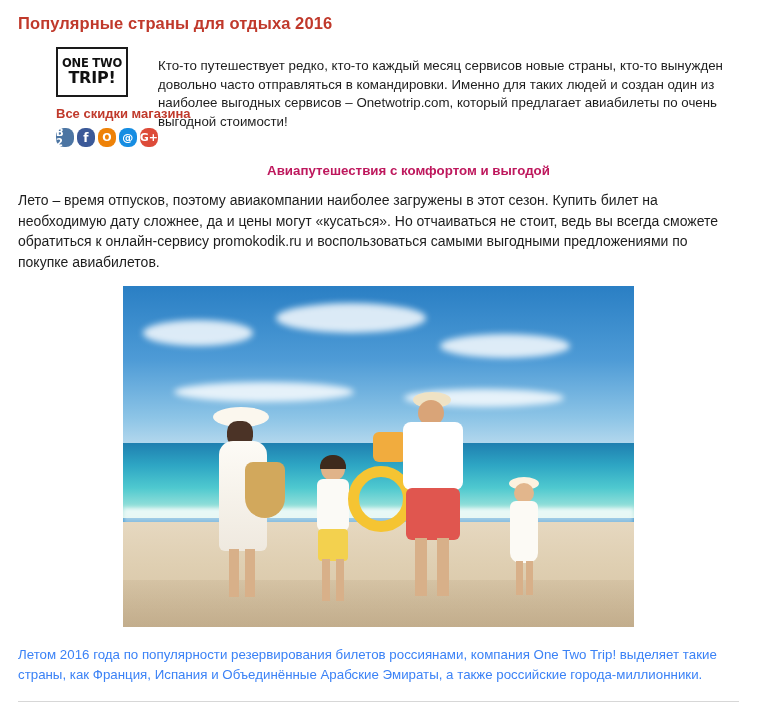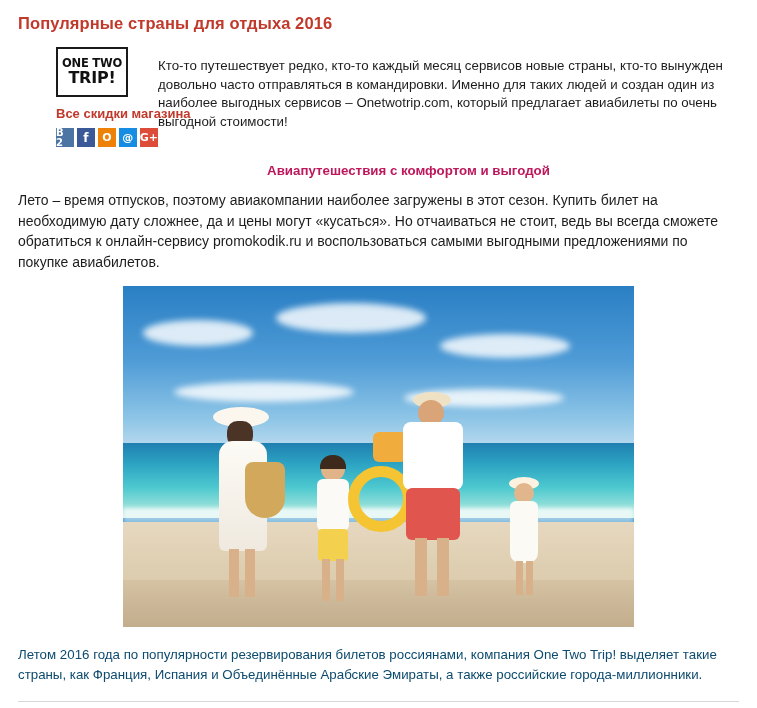--- a/index.html
+++ b/index.html
@@ -72,21 +72,21 @@
     white-space: nowrap;
     cursor: pointer;
   }
   .social-row {
     display: flex;
     gap: 3px;
   }
   .social {
     width: 19px;
     height: 19px;
-    border-radius: 0;
+    border-radius: 8px;
     color: #ffffff;
     font-family: "DejaVu Sans", sans-serif;
     font-size: 12px;
     font-weight: bold;
     display: flex;
     align-items: center;
     justify-content: center;
     cursor: pointer;
     line-height: 1;
   }
@@ -188,21 +188,21 @@
   
   .girl { left: 74%; width: 46px; height: 130px; }
   .girl .hat { position:absolute; left: 8px; top: 0; width: 30px; height: 13px; background: #fdf2df; border-radius: 50%; }
   .girl .head { left: 13px; top: 6px; width: 20px; height: 20px; background: #e2b68c; }
   .girl .dress { position:absolute; left: 9px; top: 24px; width: 28px; height: 62px; background: #fcfaf5; border-radius: 6px 6px 10px 10px; }
   .girl .legL { left: 15px; top: 84px; width: 7px; height: 34px; }
   .girl .legR { left: 25px; top: 84px; width: 7px; height: 34px; }
   .footer-text {
     font-size: 13.3px;
     line-height: 1.47;
-    color: #0c4a6e;
+    color: #3b82f6;
     margin-top: 4px;
   }
   .bottom-rule {
     position: absolute;
     left: 18px;
     right: 18px;
     bottom: 6px;
     height: 1px;
     background: #d7d7d7;
   }

